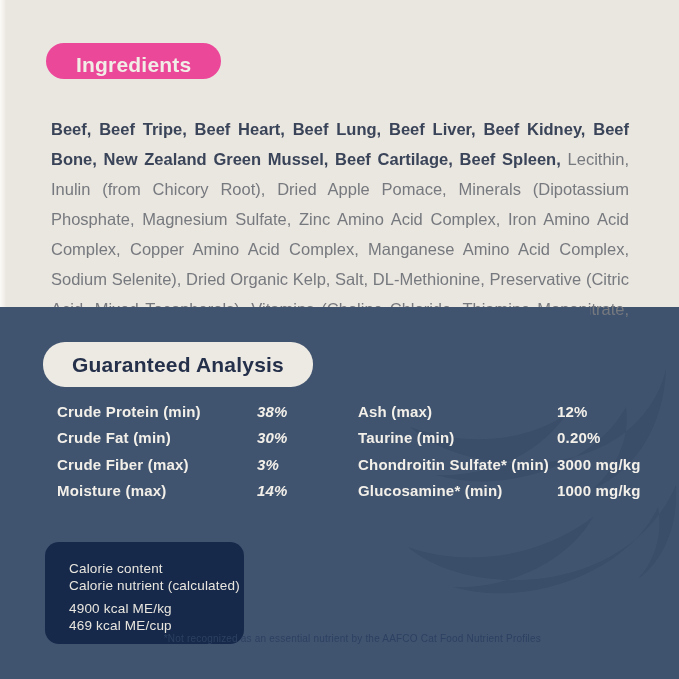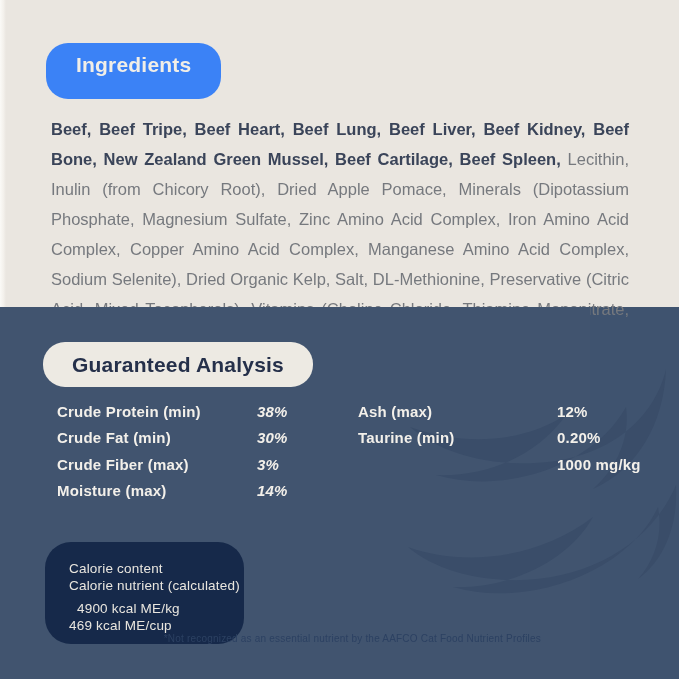--- a/index.html
+++ b/index.html
@@ -22,22 +22,22 @@
   .pill{
     display:inline-block;
     border-radius:22px;
     font-weight:bold;
     font-size:21px;
     letter-spacing:.2px;
     line-height:1;
   }
   .pill-ingredients{
     position:absolute;left:46px;top:43px;
-    background:#3b82f6;color:#f1eee7;
-    padding:11px 30px 24px 30px;
+    background:#ec4899;color:#f1eee7;
+    padding:11px 30px 4px 30px;
   }
   .ingredients-text{
     position:absolute;left:51px;top:97px;width:578px;
     font-size:16.5px;line-height:30px;
     text-align:justify;
     color:#76797e;
   }
   .ingredients-text .bold-part{
     font-weight:bold;color:#3a4459;
   }
@@ -59,26 +59,26 @@
     position:relative;height:26.3px;
     font-size:15px;font-weight:bold;color:#f3f0ea;
     letter-spacing:.2px;
     white-space:nowrap;
   }
   .ga-label{position:absolute;left:0;top:3px;}
   .ga-col-left .ga-value{position:absolute;left:200px;top:3px;font-style:italic;}
   .ga-col-right .ga-value{position:absolute;left:199px;top:3px;}
   .calorie-box{
     position:absolute;left:45px;top:235px;width:199px;height:102px;
-    background:#16294a;border-radius:26px;
+    background:#16294a;border-radius:14px;
     padding:19px 24px;
     color:#e9e6df;
   }
   .cal-line{font-size:13.5px;line-height:16.5px;letter-spacing:.2px;white-space:nowrap;}
-  .cal-group2{margin-top:7px;margin-left:8px;}
+  .cal-group2{margin-top:7px;}
   .footnote{
     position:absolute;right:49px;top:326px;
     font-size:10px;color:#2c4162;letter-spacing:.2px;
     white-space:nowrap;
   }
 </style>
 </head>
 <body>
 
 <div class="page">
@@ -122,20 +122,25 @@
     <div class="ga-col ga-col-right">
       <div class="ga-row">
         <span class="ga-label">Ash (max)</span>
         <span class="ga-value">12%</span>
       </div>
       <div class="ga-row">
         <span class="ga-label">Taurine (min)</span>
         <span class="ga-value">0.20%</span>
       </div>
       <div class="ga-row">
+        <span class="ga-label">Chondroitin Sulfate* (min)</span>
+        <span class="ga-value">3000 mg/kg</span>
+      </div>
+      <div class="ga-row">
+        <span class="ga-label">Glucosamine* (min)</span>
         <span class="ga-value">1000 mg/kg</span>
       </div>
     </div>
 
     <div class="calorie-box">
       <div class="cal-line">Calorie content</div>
       <div class="cal-line">Calorie nutrient (calculated)</div>
       <div class="cal-line cal-group2">4900 kcal ME/kg</div>
       <div class="cal-line">469 kcal ME/cup</div>
     </div>

